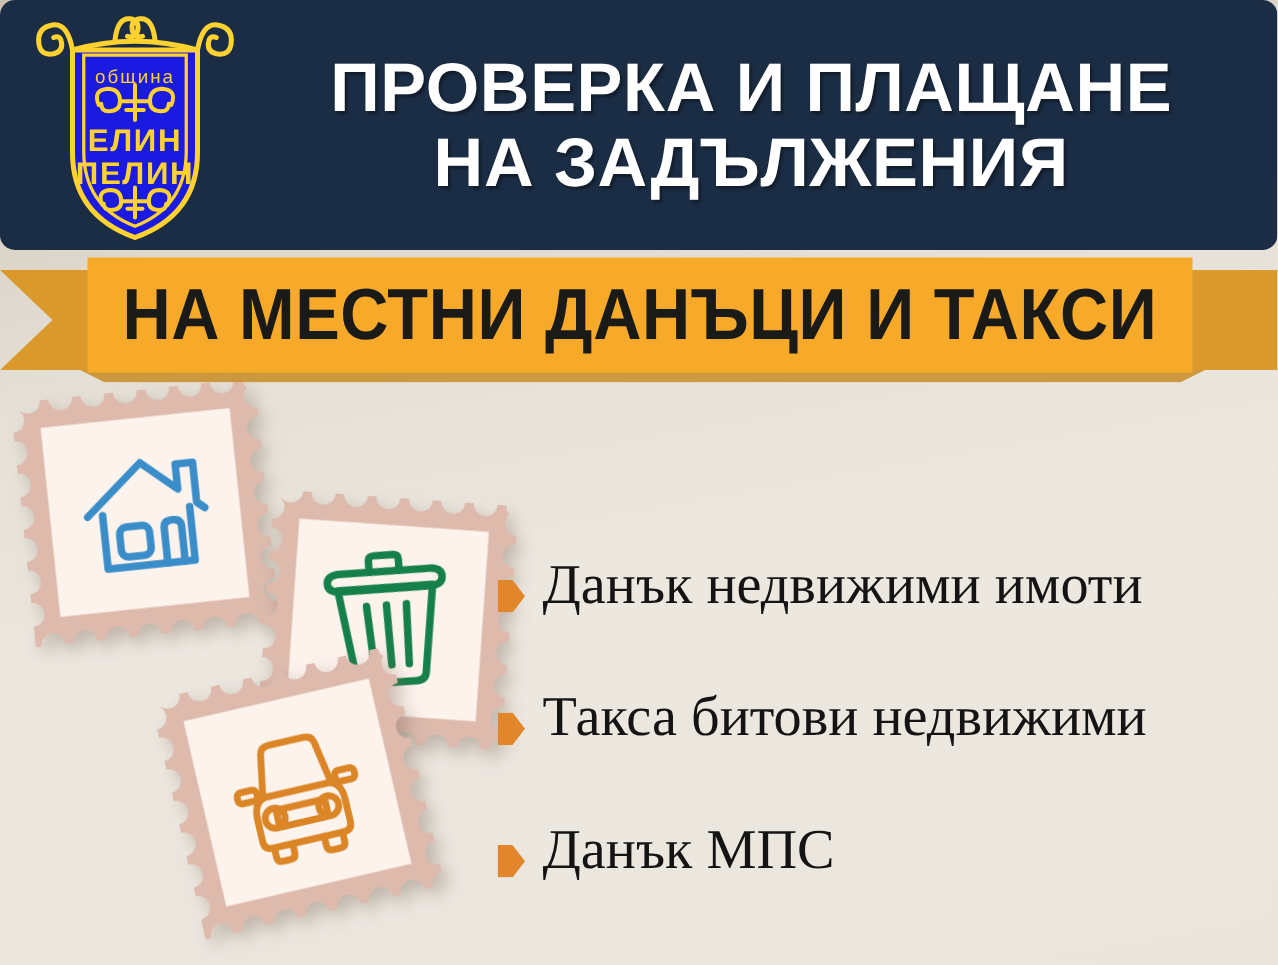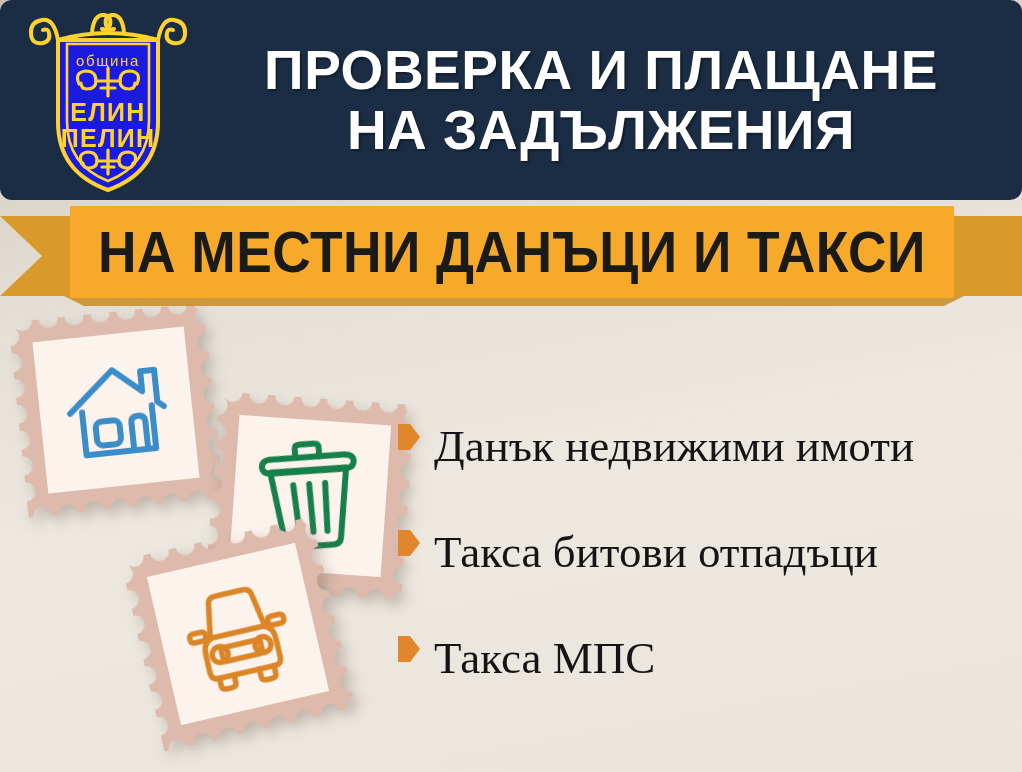--- a/index.html
+++ b/index.html
@@ -72,21 +72,21 @@
 
   #stamp-house{left:18px;top:312px;transform:rotate(-6deg);}
   #stamp-trash{left:212px;top:398px;transform:rotate(4deg);}
   #stamp-car{left:140px;top:536px;transform:rotate(-13deg);}
 
   
   #list{
     position:absolute;left:398px;top:424px;width:612px;z-index:4;
   }
   .list-item{
-    display:flex;align-items:flex-start;height:66px;margin-bottom:40px;
+    display:flex;align-items:flex-end;height:66px;margin-bottom:40px;
   }
   .bullet{
     width:22px;height:26px;flex:0 0 22px;margin-right:14px;
     background:#E2862B;
     clip-path:polygon(0 0,12px 0,22px 13px,12px 26px,0 26px);
   }
   .item-label{
     font-family:"Liberation Serif",serif;
     font-size:45px;color:#141414;line-height:1;white-space:nowrap;
   }
@@ -312,21 +312,21 @@
     </svg>
   </div>
 
   <div id="list">
     <div class="list-item">
       <div class="bullet"></div>
       <div class="item-label">Данък недвижими имоти</div>
     </div>
     <div class="list-item">
       <div class="bullet"></div>
-      <div class="item-label">Такса битови отпадъци</div>
+      <div class="item-label">Такса битови недвижими</div>
     </div>
     <div class="list-item">
       <div class="bullet"></div>
-      <div class="item-label">Такса МПС</div>
+      <div class="item-label">Данък МПС</div>
     </div>
   </div>
 
 </div>
 
 </body></html>

